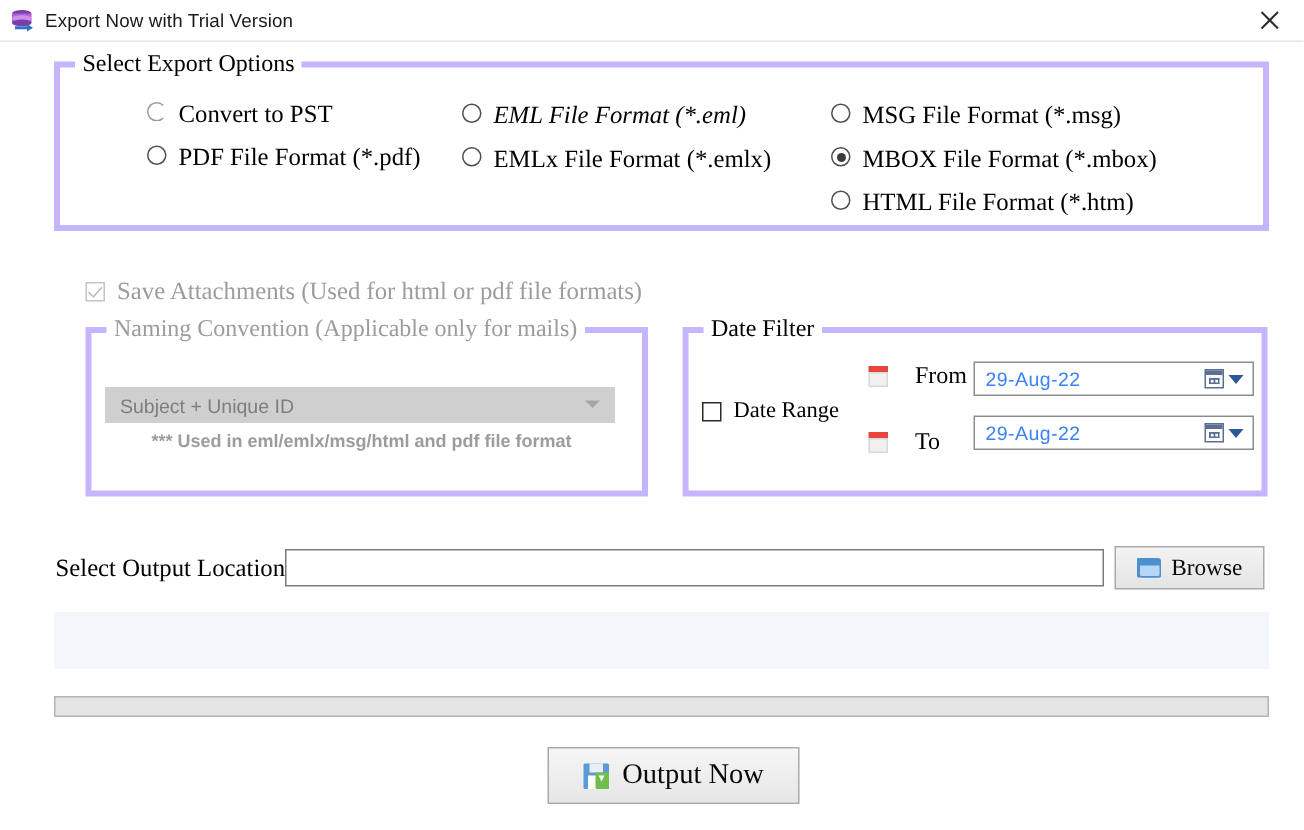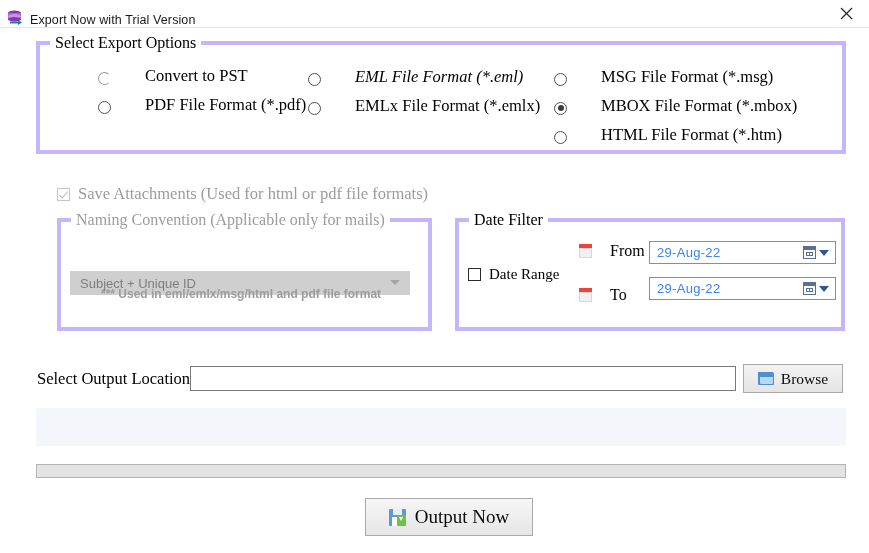--- a/index.html
+++ b/index.html
@@ -15,21 +15,21 @@
     overflow: hidden;
     position: relative;
   }
 
   
   .titlebar {
     height: 27px;
     background: #ffffff;
     border-bottom: 1px solid #e6e6e6;
     display: flex;
-    align-items: flex-end;
+    align-items: center;
     position: relative;
   }
   .title-icon {
     width: 18px;
     height: 18px;
     margin-left: 6px;
     margin-right: 6px;
     flex: 0 0 auto;
     position: relative;
   }
@@ -73,24 +73,23 @@
   
   #export-options {
     left: 36px;
     top: 41px;
     width: 810px;
     height: 113px;
   }
   .radio-row {
     position: absolute;
     display: flex;
-    align-items: flex-end;
+    align-items: flex-start;
     white-space: nowrap;
     cursor: pointer;
-    gap: 26px;
   }
   .radio {
     width: 13px;
     height: 13px;
     border: 1px solid #4f4f4f;
     border-radius: 50%;
     box-sizing: border-box;
     background: #ffffff;
     margin-right: 8px;
     flex: 0 0 auto;
@@ -170,21 +169,20 @@
     height: 24px;
     background: #cfcfcf;
     border: none;
     box-sizing: border-box;
     display: flex;
     align-items: center;
     font-family: "Liberation Sans", sans-serif;
     font-size: 13px;
     color: #7e7e7e;
     padding-left: 10px;
-    margin-top: 13px;
   }
   #naming-select .caret {
     position: absolute;
     right: 10px;
     top: 9px;
     width: 0; height: 0;
     border-left: 5px solid transparent;
     border-right: 5px solid transparent;
     border-top: 5px solid #a5a5a5;
   }

